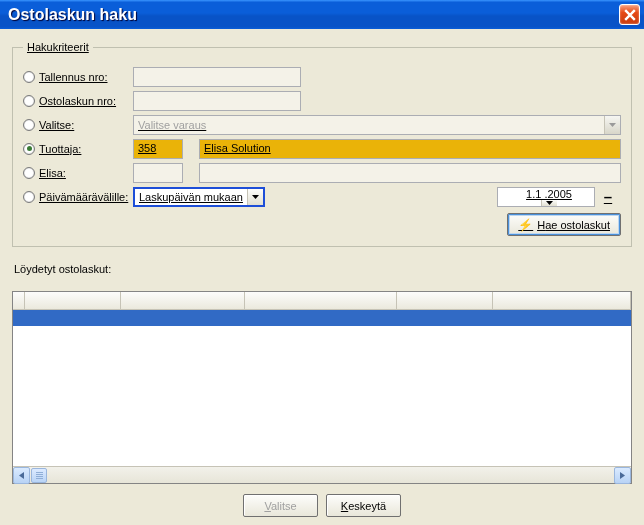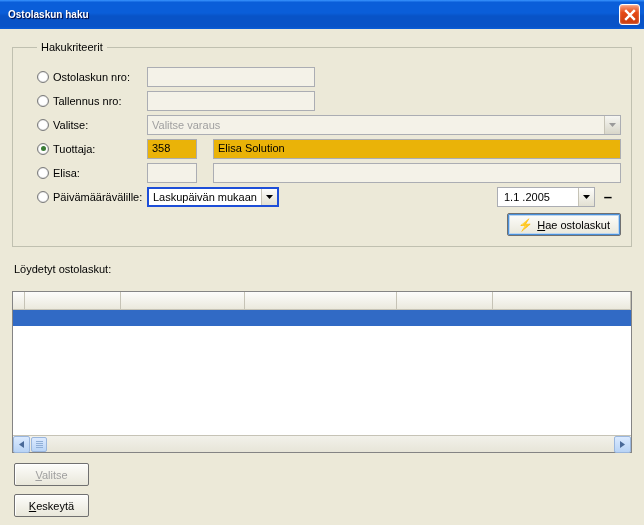--- a/index.html
+++ b/index.html
@@ -11,41 +11,42 @@
     width: 644px; height: 525px;
     overflow: hidden;
   }
   .titlebar {
     height: 29px;
     background: linear-gradient(to bottom, #3a95ff 0%, #0a5ed9 8%, #0a5ed9 45%, #0853c7 55%, #0853c7 92%, #0a5ed9 100%);
     display: flex; align-items: center; justify-content: space-between;
     padding: 0 4px 0 8px;
     color: #fff;
   }
-  .titlebar .title { font-weight: bold; font-size: 10px; text-shadow: 1px 1px 1px #003; }
+  .titlebar .title { font-weight: bold; font-size: 16px; text-shadow: 1px 1px 1px #003; }
   .closebtn {
     width: 21px; height: 21px;
     background: linear-gradient(to bottom, #f8a07e, #e64915 40%, #c83c0f);
     border: 1px solid #fff; border-radius: 3px;
     display: flex; align-items: center; justify-content: center;
     color: #fff; font-weight: bold; font-size: 13px;
     box-shadow: inset 0 0 2px rgba(255,255,255,0.6);
   }
   .closebtn svg { width: 12px; height: 12px; }
   .client {
     background: #ece9d8;
     padding: 12px 12px 8px 12px;
     height: calc(525px - 29px);
     display: flex; flex-direction: column;
   }
   fieldset.criteria {
     border: 1px solid #c0c0b0;
-    padding: 10px 10px 10px 24px;
+    padding: 10px 10px 10px 10px;
     margin: 0 0 8px 0;
     position: relative;
+    text-decoration: underline;
   }
   fieldset.criteria > legend {
     font-size: 11px; padding: 0 4px;
     color: #000;
   }
   .row {
     display: flex; align-items: center;
     margin: 3px 0;
     height: 21px;
   }
@@ -94,21 +95,21 @@
   .prodname { flex: 1; margin-left: 16px; }
   .daterow { gap: 0; }
   .datesel {
     width: 132px; height: 20px;
     border: 2px solid #1d4ed8; background: #fff;
     display: flex; align-items: center; padding-left: 4px; justify-content: space-between;
   }
   .datebox {
     width: 98px; height: 20px;
     border: 1px solid #abadb3; background: #fff;
-    display: flex; align-items: center; justify-content: space-between; padding-left: 6px;
+    display: flex; align-items: center; justify-content: space-between; padding-left: 6px; flex-direction: column;
   }
   .dash { width: 26px; text-align: center; font-weight: bold; font-size: 15px; }
   .spacer1 { flex: 1; }
   .actionrow { display: flex; justify-content: flex-end; margin-top: 6px; }
   .btn {
     height: 23px; padding: 0 10px;
     border: 1px solid #707070;
     background: linear-gradient(to bottom,#fdfdfb,#e9e7da);
     display: inline-flex; align-items: center; gap: 4px;
     border-radius: 2px;
@@ -168,21 +169,20 @@
     margin-left: 1px;
     position: relative;
   }
   .scrthumb::after {
     content:""; position:absolute; left:4px; top:3px; width:7px; height:8px;
     background: repeating-linear-gradient(to bottom,#8faed6 0,#8faed6 1px,transparent 1px,transparent 2px);
   }
   .footer {
     display: flex; justify-content: center; gap: 8px;
     padding: 10px 2px 0 2px;
-    flex-direction: column;
   }
   .footer .btn { width: 75px; justify-content: center; }
   .lightning { color: #c9a300; font-size: 12px; }
 </style>
 </head>
 <body>
 
 <div class="titlebar">
   <div class="title">Ostolaskun haku</div>
   <div class="closebtn">
@@ -193,29 +193,29 @@
 </div>
 
 <div class="client">
 
   <fieldset class="criteria">
     <legend>Hakukriteerit</legend>
 
     <div class="row">
       <div class="rcell">
         <span class="radio"></span>
+        <span class="radiolabel">Tallennus nro:</span>
+      </div>
+      <div class="tfield" style="width:168px"></div>
+    </div>
+
+    <div class="row">
+      <div class="rcell">
+        <span class="radio"></span>
         <span class="radiolabel">Ostolaskun nro:</span>
-      </div>
-      <div class="tfield" style="width:168px"></div>
-    </div>
-
-    <div class="row">
-      <div class="rcell">
-        <span class="radio"></span>
-        <span class="radiolabel">Tallennus nro:</span>
       </div>
       <div class="tfield" style="width:168px"></div>
     </div>
 
     <div class="row">
       <div class="rcell">
         <span class="radio"></span>
         <span class="radiolabel">Valitse:</span>
       </div>
       <div class="combowide">

